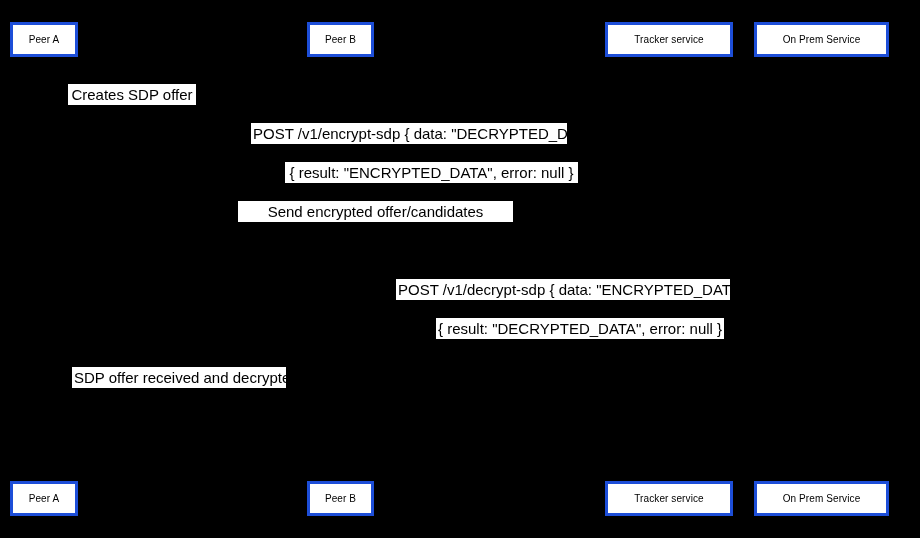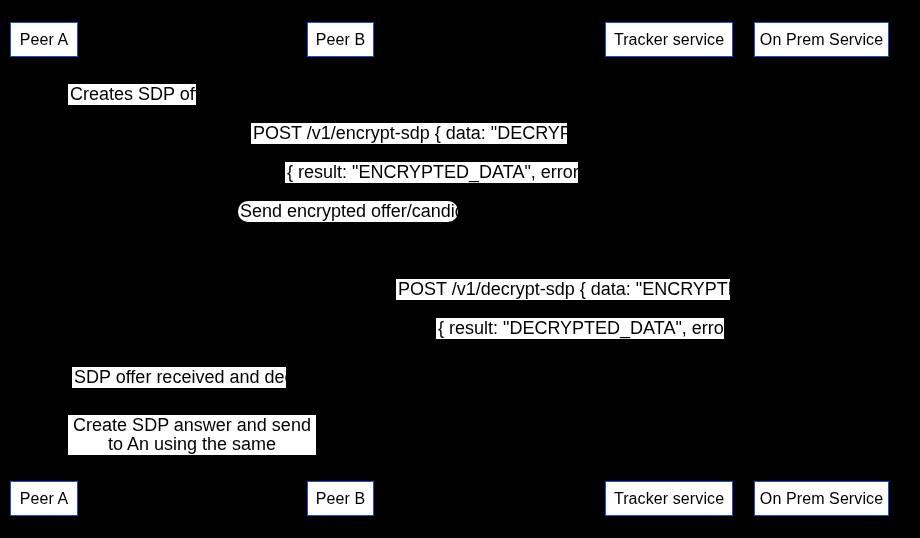--- a/index.html
+++ b/index.html
@@ -23,45 +23,45 @@
     top: 0;
     width: 920px;
     height: 538px;
   }
 
   
   .participant {
     position: absolute;
     background: #ffffff;
     color: #000000;
-    border: 1px solid #1d4ed8;
+    border: 3px solid #1d4ed8;
     box-sizing: border-box;
     display: flex;
     align-items: center;
     justify-content: center;
-    font-size: 16px;
+    font-size: 10px;
     line-height: 1;
     white-space: nowrap;
     letter-spacing: 0.1px;
     padding: 0 11px;
   }
 
   
   .lifeline {
     position: absolute;
     width: 1px;
     background: #000000;
   }
 
   
   .label {
     position: absolute;
     background: #ffffff;
     color: #000000;
-    font-size: 18px;
+    font-size: 15px;
     line-height: 19px;
     white-space: nowrap;
     padding: 1px 2px;
     box-sizing: border-box;
     text-align: center;
   }
   .label.two-line {
     white-space: normal;
     line-height: 19px;
   }
@@ -91,18 +91,17 @@
     <div class="participant" style="left: 307px; top: 22px; width: 67px; height: 35px;">Peer B</div>
     <div class="participant" style="left: 605px; top: 22px; width: 128px; height: 35px;">Tracker service</div>
     <div class="participant" style="left: 754px; top: 22px; width: 135px; height: 35px;">On Prem Service</div>
     <div class="participant" style="left: 10px; top: 481px; width: 68px; height: 35px;">Peer A</div>
     <div class="participant" style="left: 307px; top: 481px; width: 67px; height: 35px;">Peer B</div>
     <div class="participant" style="left: 605px; top: 481px; width: 128px; height: 35px;">Tracker service</div>
     <div class="participant" style="left: 754px; top: 481px; width: 135px; height: 35px;">On Prem Service</div>
     <div class="label" style="left: 68px; top: 84px; width: 128px;">Creates SDP offer</div>
     <div class="label" style="left: 251px; top: 123px; width: 316px;">POST /v1/encrypt-sdp { data: "DECRYPTED_DATA" }</div>
     <div class="label" style="left: 285px; top: 162px; width: 293px;">{ result: "ENCRYPTED_DATA", error: null }</div>
-    <div class="label" style="left: 238px; top: 201px; width: 220px; border-radius: 10px;">Send encrypted offer/candidates</div>
+    <div class="label" style="left: 238px; top: 201px; width: 275px;">Send encrypted offer/candidates</div>
     <div class="label" style="left: 396px; top: 279px; width: 334px;">POST /v1/decrypt-sdp { data: "ENCRYPTED_DATA" }</div>
     <div class="label" style="left: 436px; top: 318px; width: 288px;">{ result: "DECRYPTED_DATA", error: null }</div>
     <div class="label" style="left: 72px; top: 367px; width: 214px;">SDP offer received and decrypted!</div>
-    <div class="label two-line" style="left: 68px; top: 415px; width: 248px; height: 40px;">Create SDP answer and send to An using the same mechanism</div>
   </div>
 
 </body></html>

